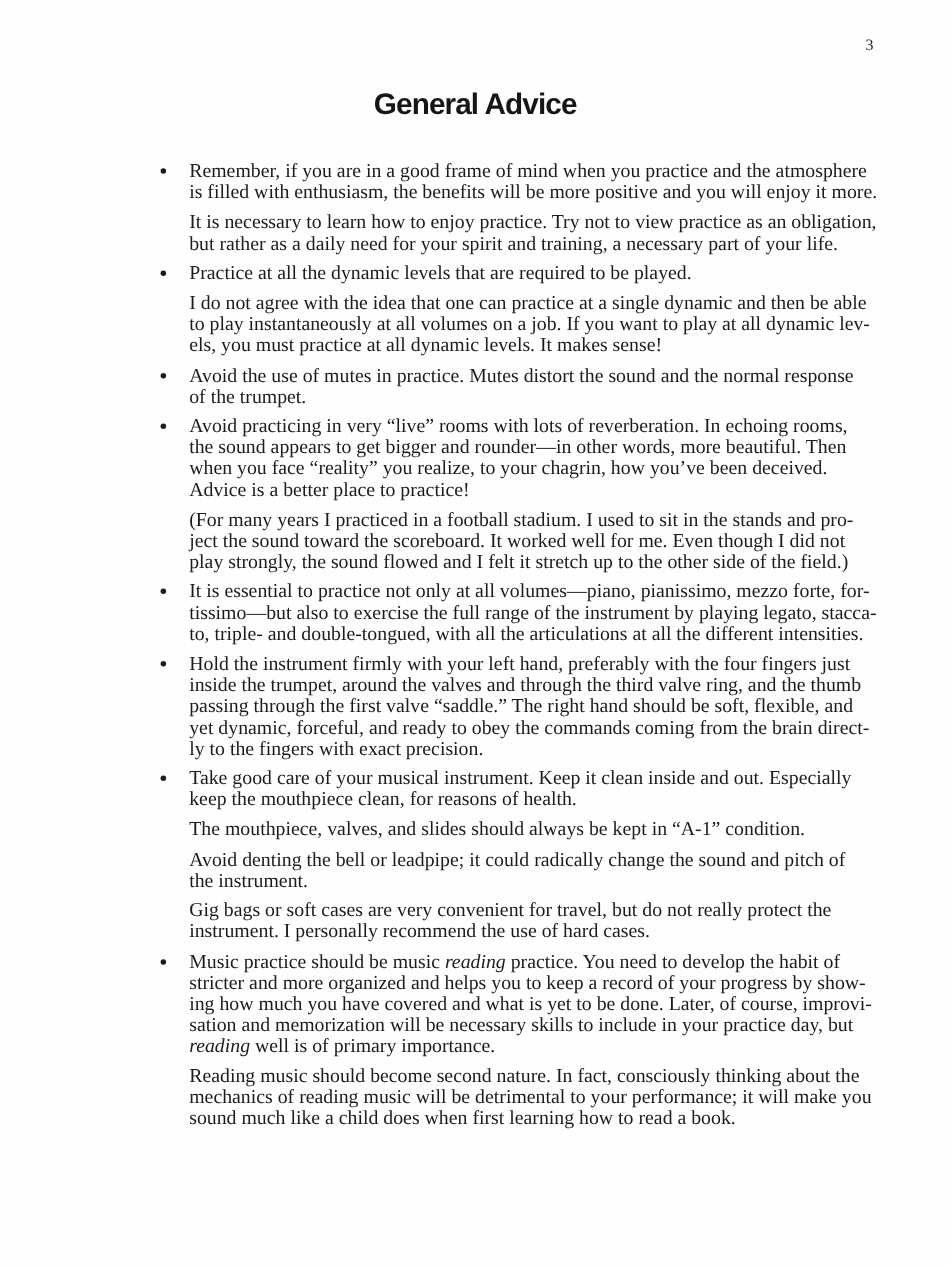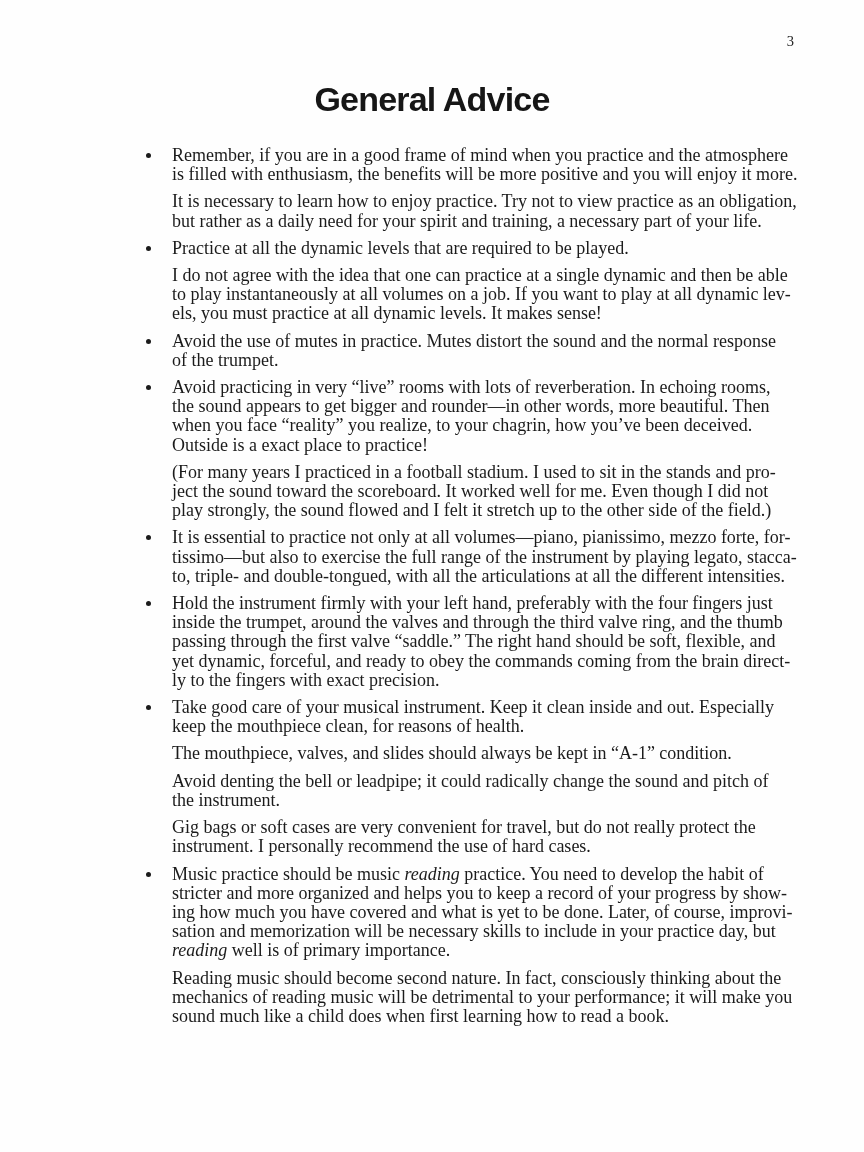--- a/index.html
+++ b/index.html
@@ -21,21 +21,21 @@
     color: #222;
   }
   .page-title {
     position: absolute;
     top: 80px;
     left: 0;
     width: 100%;
     text-align: center;
     font-family: "Liberation Sans", sans-serif;
     font-weight: 700;
-    font-size: 34px;
+    font-size: 27px;
     letter-spacing: -0.8px;
     color: #161616;
   }
   .content {
     position: absolute;
     top: 146px;
     left: 172px;
     width: 553px;
     font-size: 18px;
     line-height: 19.2px;
@@ -81,21 +81,21 @@
       <div class="block">
         <span class="bullet-dot"></span>
         <div class="text-line" style="word-spacing: 0px;">Avoid the use of mutes in practice. Mutes distort the sound and the normal response</div>
         <div class="text-line">of the trumpet.</div>
       </div>
       <div class="block">
         <span class="bullet-dot"></span>
         <div class="text-line" style="word-spacing: 0px;">Avoid practicing in very “live” rooms with lots of reverberation. In echoing rooms,</div>
         <div class="text-line" style="word-spacing: 0px;">the sound appears to get bigger and rounder—in other words, more beautiful. Then</div>
         <div class="text-line" style="word-spacing: 0px;">when you face “reality” you realize, to your chagrin, how you’ve been deceived.</div>
-        <div class="text-line">Outside is a exact place to practice!</div>
+        <div class="text-line">Advice is a better place to practice!</div>
       </div>
       <div class="block">
         <div class="text-line" style="word-spacing: 0px;">(For many years I practiced in a football stadium. I used to sit in the stands and pro-</div>
         <div class="text-line" style="word-spacing: 0px;">ject the sound toward the scoreboard. It worked well for me. Even though I did not</div>
         <div class="text-line">play strongly, the sound flowed and I felt it stretch up to the other side of the field.)</div>
       </div>
       <div class="block">
         <span class="bullet-dot"></span>
         <div class="text-line" style="word-spacing: 0px;">It is essential to practice not only at all volumes—piano, pianissimo, mezzo forte, for-</div>
         <div class="text-line" style="word-spacing: 0px;">tissimo—but also to exercise the full range of the instrument by playing legato, stacca-</div>

